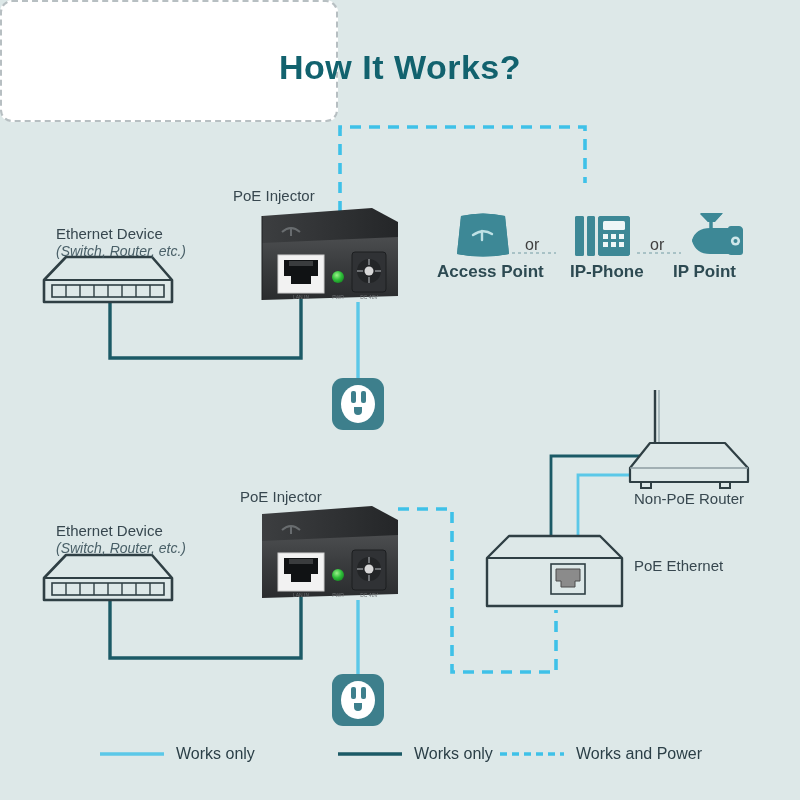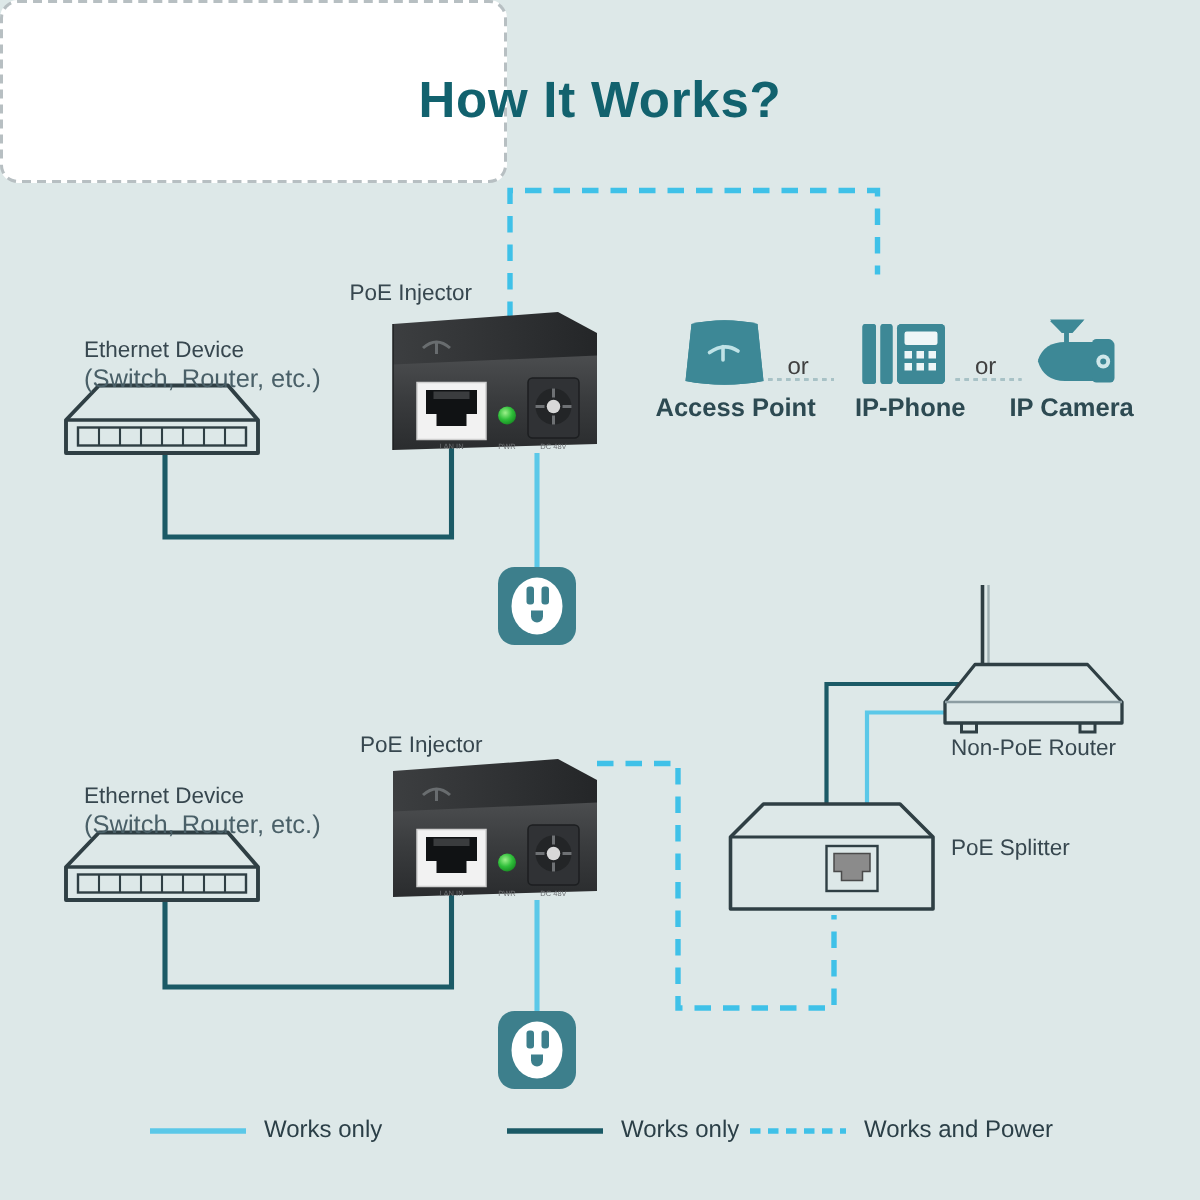--- a/index.html
+++ b/index.html
@@ -11,21 +11,21 @@
     position:relative;
   }
   #stage{position:absolute;left:0;top:0;width:800px;height:800px;}
   svg.layer{position:absolute;left:0;top:0;width:800px;height:800px;}
   .txt{position:absolute;color:#2d4a52;text-align:right;}
   #title{
     left:0;top:48px;width:800px;text-align:center;
     font-size:34px;font-weight:bold;color:#12626e;letter-spacing:.5px;
   }
   .lbl-b{font-size:15px;color:#37474f;font-weight:500;white-space:nowrap;}
-  .sub{font-size:17px;color:#4a6068;white-space:nowrap;}
+  .sub{font-size:14px;color:#4a6068;white-space:nowrap;font-style:italic;}
   .devname{font-size:17px;color:#2d4a52;font-weight:600;white-space:nowrap;}
   .orword{font-size:16px;color:#404040;}
   .legtxt{font-size:16px;color:#2b3f47;white-space:nowrap;}
   
   #devcard{
     left:419px;top:183px;width:338px;height:122px;
     background:#ffffff;border:2px dashed #b7bfc2;border-radius:12px;
     box-sizing:border-box;
   }
   .outlet{
@@ -283,31 +283,31 @@
     <div class="gnd"></div>
   </div>
 
   <div class="txt lbl-b" style="left:56px;top:225px;">Ethernet Device</div>
   <div class="txt sub" style="left:56px;top:243px;">(Switch, Router, etc.)</div>
 
   <div class="txt lbl-b" style="left:233px;top:187px;">PoE Injector</div>
 
   <div class="txt devname" style="left:437px;top:262px;">Access Point</div>
   <div class="txt devname" style="left:570px;top:262px;">IP-Phone</div>
-  <div class="txt devname" style="left:673px;top:262px;">IP Camera</div>
+  <div class="txt devname" style="left:673px;top:262px;">IP Point</div>
 
   <div class="txt orword" style="left:525px;top:236px;">or</div>
   <div class="txt orword" style="left:650px;top:236px;">or</div>
 
   <div class="txt lbl-b" style="left:56px;top:522px;">Ethernet Device</div>
   <div class="txt sub" style="left:56px;top:540px;">(Switch, Router, etc.)</div>
 
   <div class="txt lbl-b" style="left:240px;top:488px;">PoE Injector</div>
 
   <div class="txt lbl-b" style="left:634px;top:490px;">Non-PoE Router</div>
 
-  <div class="txt lbl-b" style="left:634px;top:557px;">PoE Splitter</div>
+  <div class="txt lbl-b" style="left:634px;top:557px;">PoE Ethernet</div>
 
   <div class="txt legtxt" style="left:176px;top:745px;">Works only</div>
   <div class="txt legtxt" style="left:414px;top:745px;">Works only</div>
   <div class="txt legtxt" style="left:576px;top:745px;">Works and Power</div>
 
 </div>
 
 </body></html>

